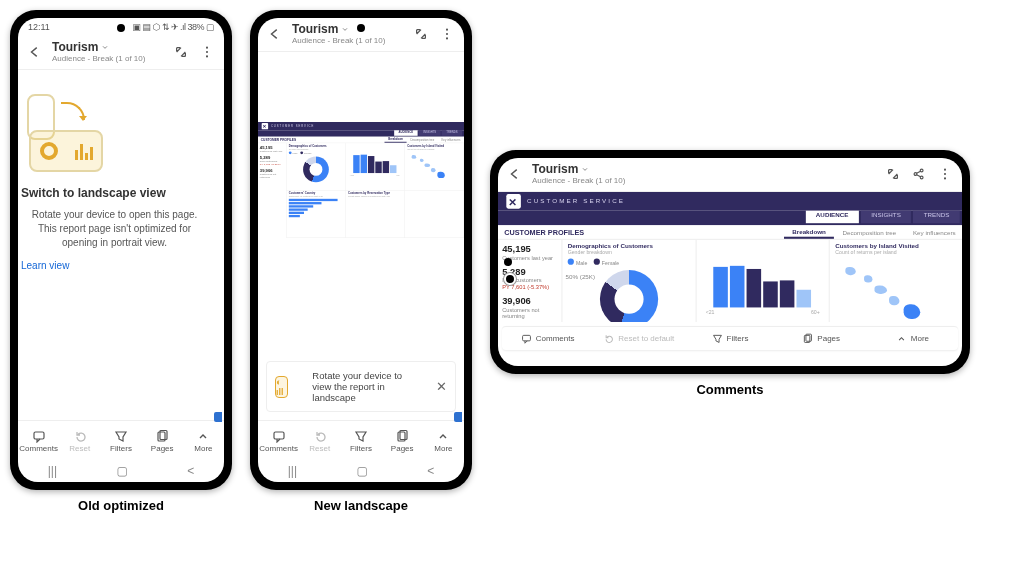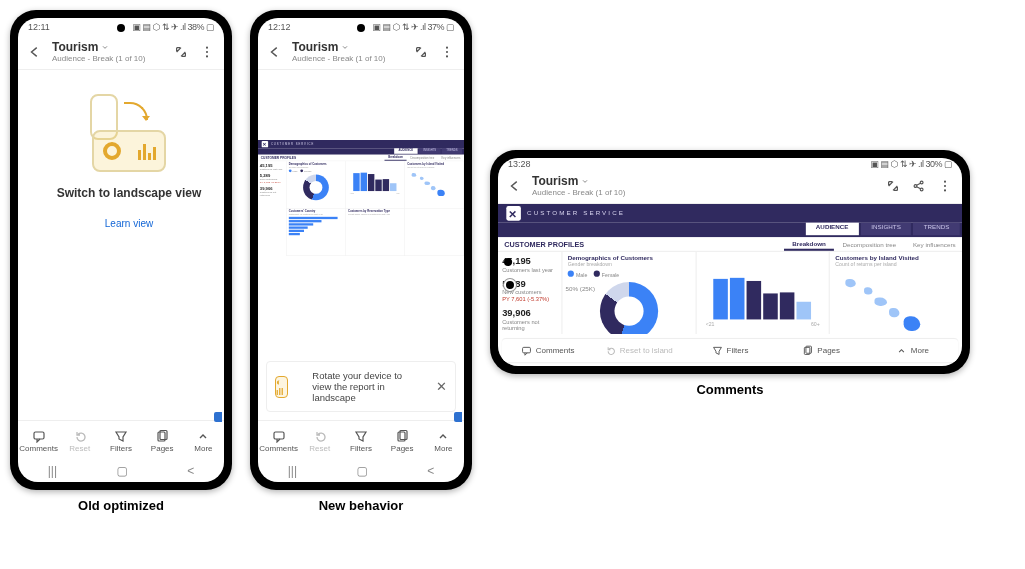--- a/index.html
+++ b/index.html
@@ -59,21 +59,21 @@
   .appheader .titleblock { flex: 1; margin-left: 2px; }
   .appheader .title { font-size: 12px; font-weight: 600; color: #333; display: flex; align-items: center; gap: 3px; }
   .appheader .subtitle { font-size: 8px; color: #888; }
   .appheader .actbtn { width: 22px; height: 22px; display:flex; align-items:center; justify-content:center; }
   .appheader .actbtn svg { width: 14px; height: 14px; }
   .chev { width: 8px; height: 8px; }
 
   .content { flex: 1; background: #fff; position: relative; overflow: hidden; }
 
   
-  .illus { display:flex; flex-direction:column; align-items:center; padding: 24px 16px 6px 32px; }
+  .illus { display:flex; flex-direction:column; padding: 24px 16px 6px 3px; }
   .illus-graphic {
     width: 90px; height: 78px; position: relative; margin-bottom: 14px;
   }
   .illus-phone {
     border: 2px solid #e4d6a5; border-radius: 8px; position: absolute;
   }
   .illus-phone.p1 { width: 28px; height: 46px; left: 6px; top: 0; }
   .illus-phone.p2 { width: 74px; height: 42px; left: 8px; top: 36px; background: #f2c94c33; }
   .illus-arrow {
     position:absolute; left: 40px; top: 8px; width: 24px; height: 18px;
@@ -293,20 +293,21 @@
                         <span></span>
                         <span></span>
                         <span></span>
                         <span></span>
                       </div>
                     </div>
                 </div>
               </div>
             </div>
             <div class="illus-title">Switch to landscape view</div>
+            <div class="illus-body">Rotate your device to open this page. This report page isn't optimized for opening in portrait view.</div>
             <div class="illus-link">Learn view</div>
           </div>
         </div>
         <div class="tabbar">
           <div class="tab">
               <svg viewBox="0 0 14 14">
                 <use href="#i-comment"></use>
               </svg>
               <span>Comments</span>
             </div>
@@ -343,24 +344,20 @@
         <div class="sq"></div>
       </div>
     </div>
     <div class="caption">Old optimized</div>
   </div>
 
   <div class="phone-col">
     <div class="phone portrait">
       <div class="camera"></div>
       <div class="screen">
-        <div class="statusbar">
-          <span>12:12</span>
-          <span class="right">▣ ▤ ⬡ ⇅ ✈ .ıl 37% ▢</span>
-        </div>
         <div class="appheader">
           <div class="back actbtn">
               <svg viewBox="0 0 16 16">
                 <use href="#i-back"></use>
               </svg>
             </div>
           <div class="titleblock">
             <div class="title">
               <span>Tourism</span>
               <svg class="chev" viewBox="0 0 12 12">
@@ -514,31 +511,27 @@
             </div>
         </div>
         <div class="navbar">
           <span>|||</span>
           <span>▢</span>
           <span>&lt;</span>
         </div>
         <div class="sq"></div>
       </div>
     </div>
-    <div class="caption">New behavior</div>
+    <div class="caption">New landscape</div>
   </div>
 
   <div class="phone-col" style="margin-top:140px;">
     <div class="phone landscape">
       <div class="camera"></div>
       <div class="screen">
-        <div class="statusbar">
-          <span>13:28</span>
-          <span class="right">▣ ▤ ⬡ ⇅ ✈ .ıl 30% ▢</span>
-        </div>
         <div class="appheader">
           <div class="back actbtn">
               <svg viewBox="0 0 16 16">
                 <use href="#i-back"></use>
               </svg>
             </div>
           <div class="titleblock">
             <div class="title">
               <span>Tourism</span>
               <svg class="chev" viewBox="0 0 12 12">
@@ -648,21 +641,21 @@
             <div class="tab">
                 <svg viewBox="0 0 14 14">
                   <use href="#i-comment"></use>
                 </svg>
                 <span>Comments</span>
               </div>
             <div class="tab disabled">
                 <svg viewBox="0 0 14 14">
                   <use href="#i-reset"></use>
                 </svg>
-                <span>Reset to island</span>
+                <span>Reset to default</span>
               </div>
             <div class="tab">
                 <svg viewBox="0 0 14 14">
                   <use href="#i-filter"></use>
                 </svg>
                 <span>Filters</span>
               </div>
             <div class="tab">
                 <svg viewBox="0 0 14 14">
                   <use href="#i-pages"></use>

